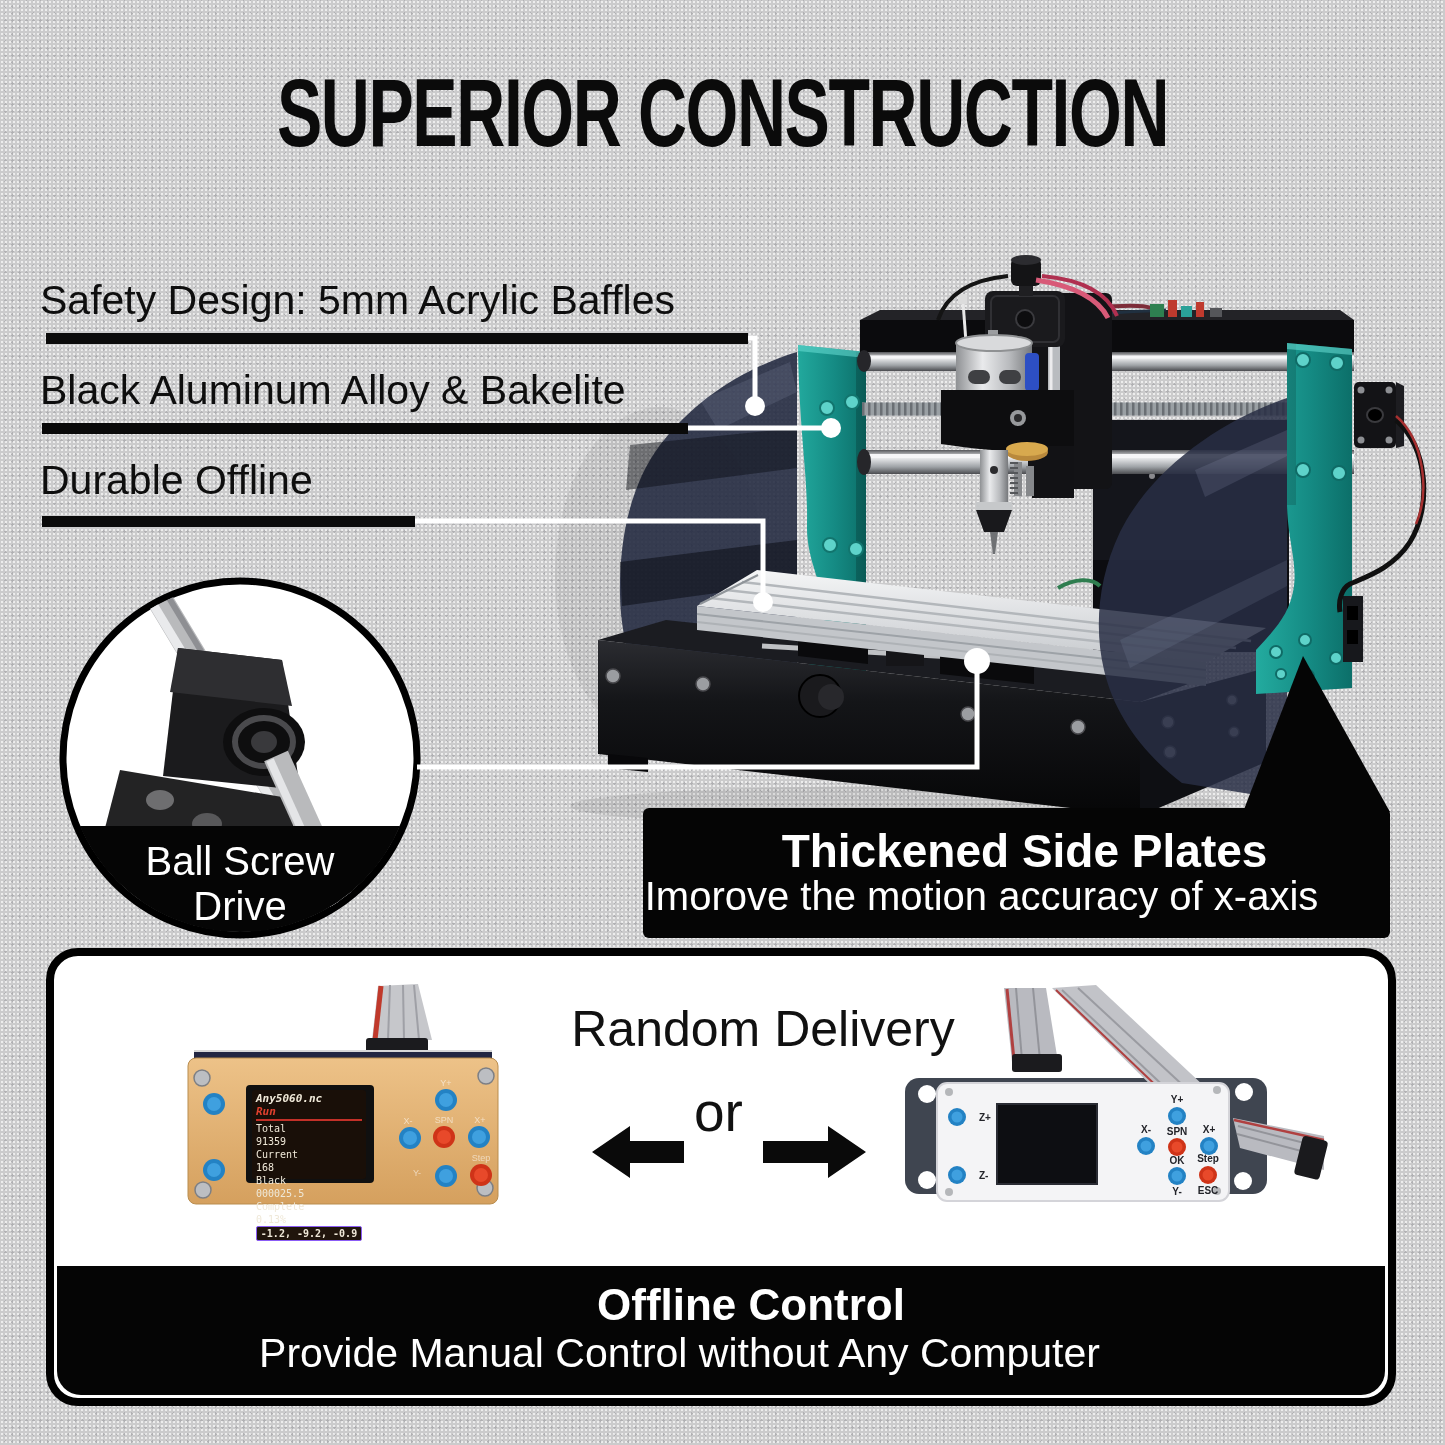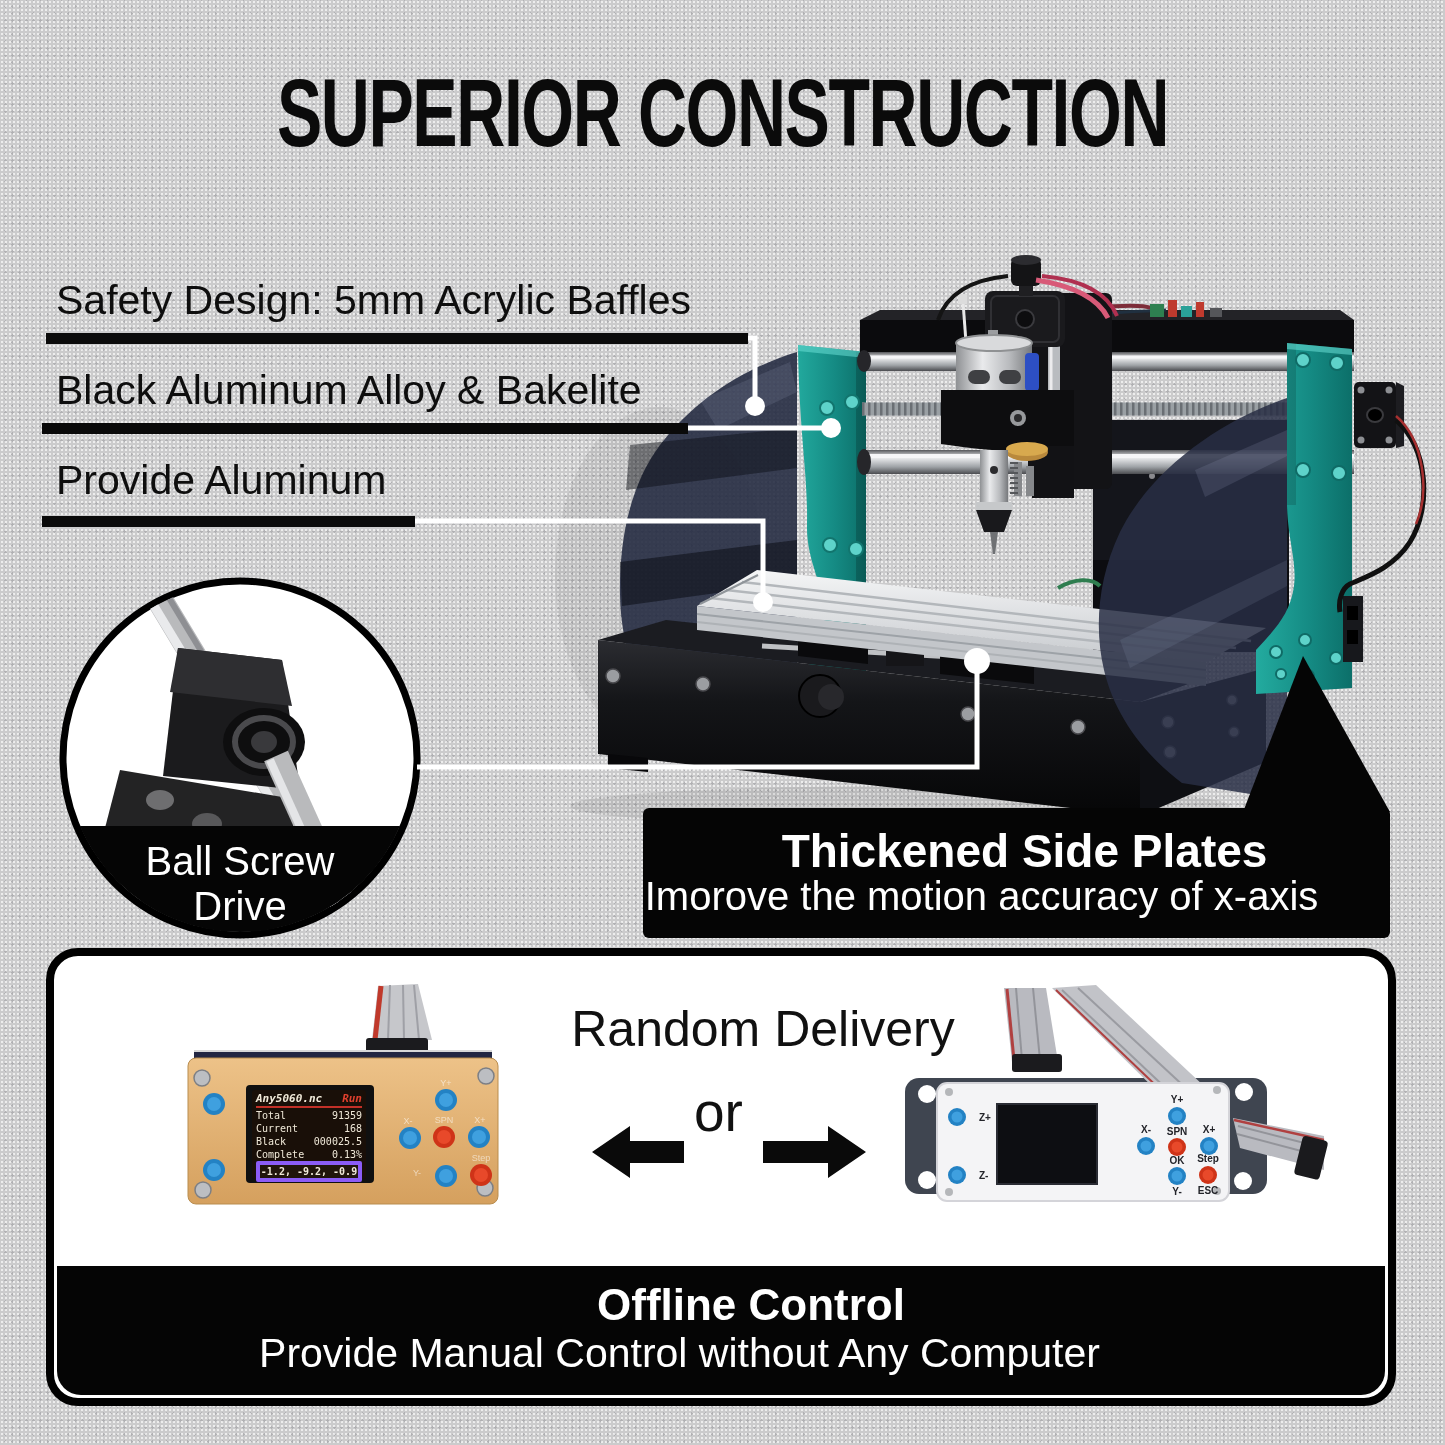--- a/index.html
+++ b/index.html
@@ -13,35 +13,35 @@
     background-position:0 0,2px 3px;
     font-family:"Liberation Sans",sans-serif;
   }
   .abs{position:absolute;}
   svg{font-family:"Liberation Sans",sans-serif;}
   .title{
     left:0;right:0;top:64px;text-align:center;
     font-size:97px;font-weight:bold;letter-spacing:-2px;color:#0b0b0b;
     transform:scaleX(.70);line-height:1.0;white-space:nowrap;
   }
-  .callout{left:56px;font-size:41px;color:#0e0e0e;white-space:nowrap;line-height:1.1;}
+  .callout{left:40px;font-size:41px;color:#0e0e0e;white-space:nowrap;line-height:1.1;}
   .banner1-title{left:643px;width:747px;top:826px;text-align:center;color:#fff;font-size:46px;font-weight:bold;line-height:1.1;white-space:nowrap;padding-left:8px;}
   .banner1-sub{left:643px;width:677px;top:874px;text-align:center;color:#fff;font-size:40px;line-height:1.1;white-space:nowrap;}
   .panel-heading{left:463px;width:600px;top:1000px;text-align:center;font-size:50px;color:#111;white-space:nowrap;}
   .or-label{left:694px;top:1080px;font-size:55px;color:#111;}
   .footer-title{left:57px;width:1388px;top:1280px;text-align:center;color:#fff;font-size:44px;font-weight:bold;white-space:nowrap;}
   .footer-sub{left:57px;width:1245px;top:1330px;text-align:center;color:#fff;font-size:41px;white-space:nowrap;}
   .screen{
     left:252px;top:1090px;width:106px;height:84px;background:#190f08;border-radius:3px;
     padding:2px 4px 3px 4px;display:flex;flex-direction:column;
     font-family:"DejaVu Sans Mono",monospace;color:#efe8d8;font-size:10px;line-height:13px;
   }
-  .srow{display:flex;justify-content:space-between;}
+  .srow{display:flex;justify-content:space-between;flex-direction:column;}
   .shead{border-bottom:2px solid #c23028;font-size:11px;font-weight:bold;font-style:italic;padding-bottom:1px;margin-bottom:1px;}
-  .scoords{margin-top:auto;border:4px solid #8b5cf6;border-radius:2px;text-align:center;font-weight:bold;font-size:10px;background:#20150c;}
+  .scoords{margin-top:auto;border:1px solid #8b5cf6;border-radius:2px;text-align:center;font-weight:bold;font-size:10px;background:#20150c;}
 </style>
 </head>
 <body>
 
 <div class="stage">
 
   <svg class="abs" style="left:0;top:0" width="1445" height="1445" viewBox="0 0 1445 1445">
     <defs>
       <linearGradient id="tealG" x1="0" y1="0" x2="1" y2="0">
         <stop offset="0" stop-color="#23ab9f"></stop>
@@ -452,21 +452,21 @@
         <text x="1208" y="1162">Step</text>
         <text x="1208" y="1194">ESC</text>
       </g>
     </g>
   </svg>
 
   <div class="abs title">SUPERIOR CONSTRUCTION</div>
 
   <div class="abs callout" style="top:278px">Safety Design: 5mm Acrylic Baffles</div>
   <div class="abs callout" style="top:368px">Black Aluminum Alloy &amp; Bakelite</div>
-  <div class="abs callout" style="top:458px">Provide Aluminum</div>
+  <div class="abs callout" style="top:458px">Durable Offline</div>
 
   <div class="abs banner1-title">Thickened Side Plates</div>
   <div class="abs banner1-sub">Imorove the motion accuracy of x-axis</div>
 
   <div class="abs panel-heading">Random Delivery</div>
   <div class="abs or-label">or</div>
 
   <div class="abs screen">
     <div class="srow shead">
       <span>Any5060.nc</span>

